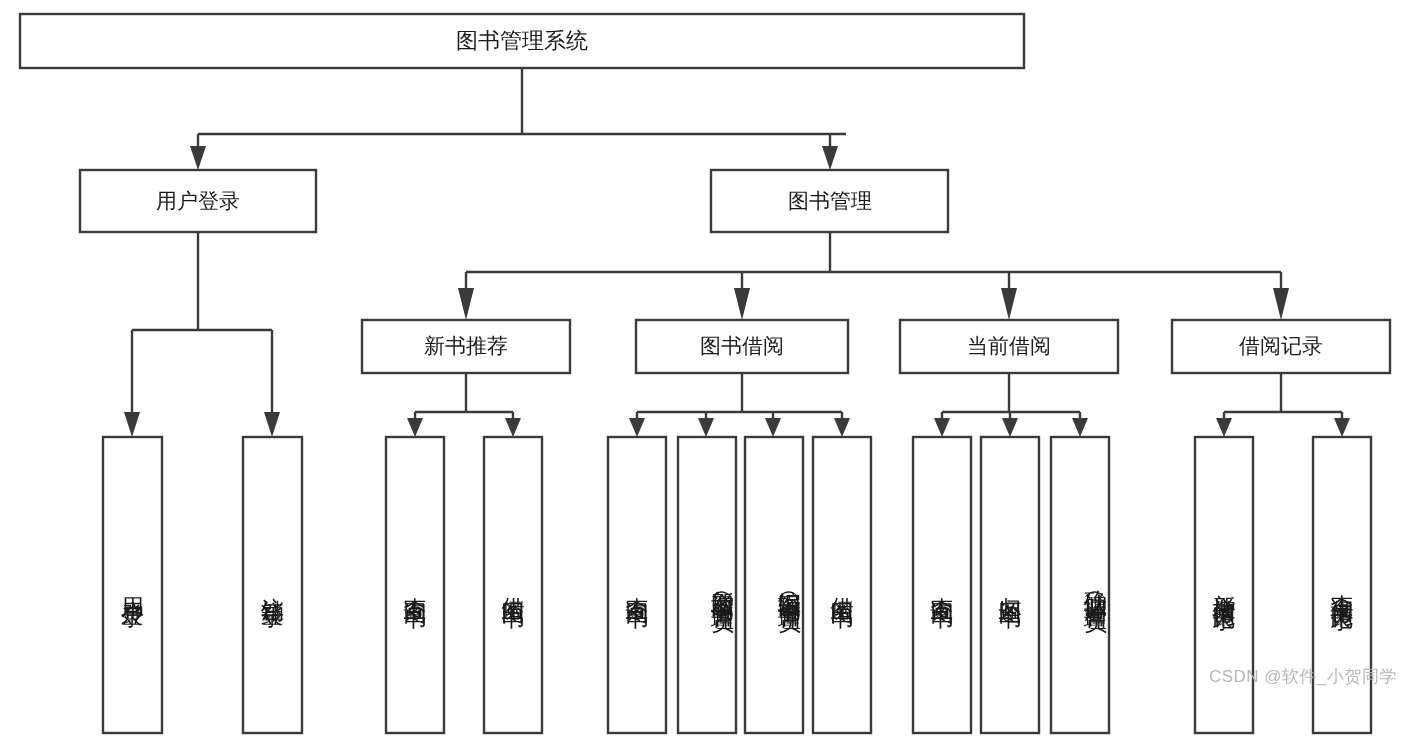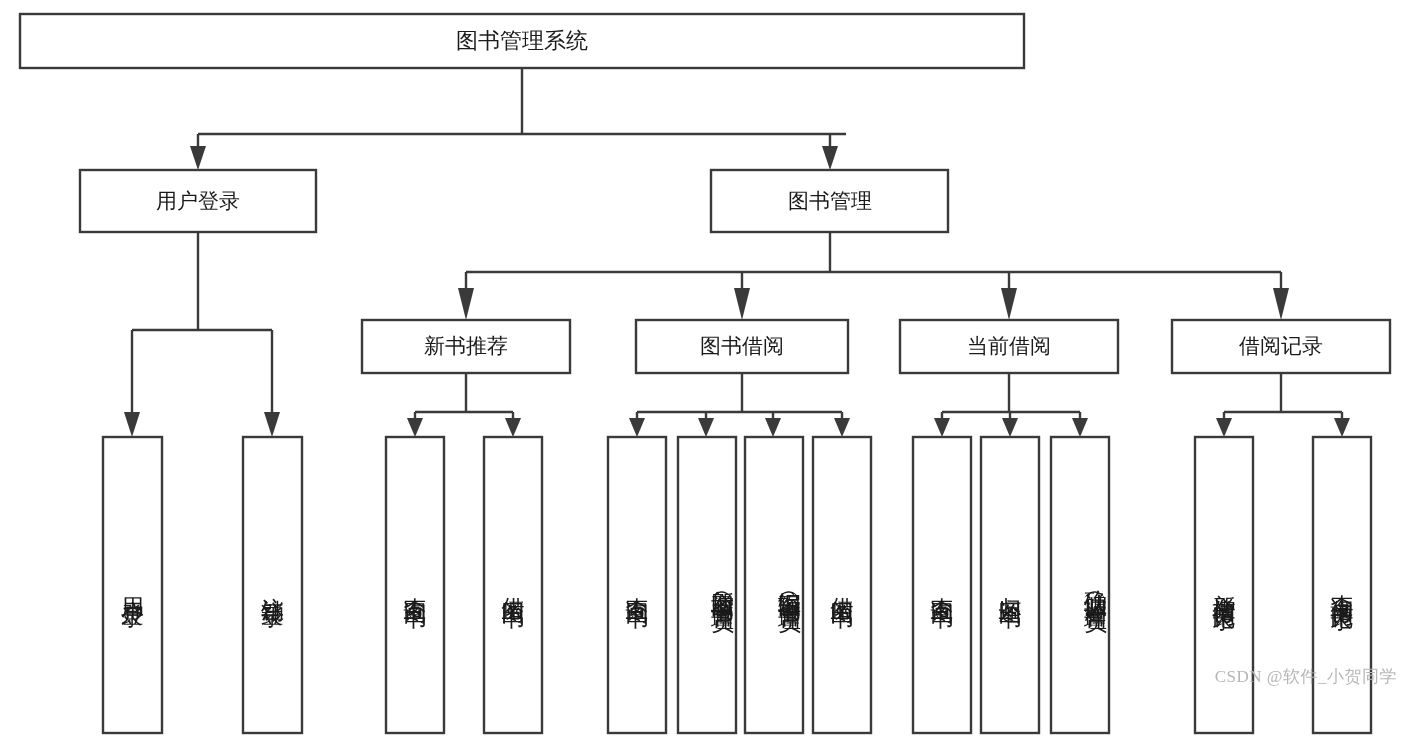--- a/index.html
+++ b/index.html
@@ -68,21 +68,21 @@
     align-items: center;
     justify-content: center;
     text-align: center;
     white-space: nowrap;
     pointer-events: none;
   }
   .watermark {
     position: absolute;
     right: 8px;
     bottom: 4px;
-    font-family: Liberation Serif, serif;
+    font-family: Liberation Sans, sans-serif;
     font-size: 17px;
     color: #b6b6b6;
     letter-spacing: 0.5px;
     white-space: nowrap;
   }
 </style>
 </head>
 <body>
 
 <div id="diagram-root">

